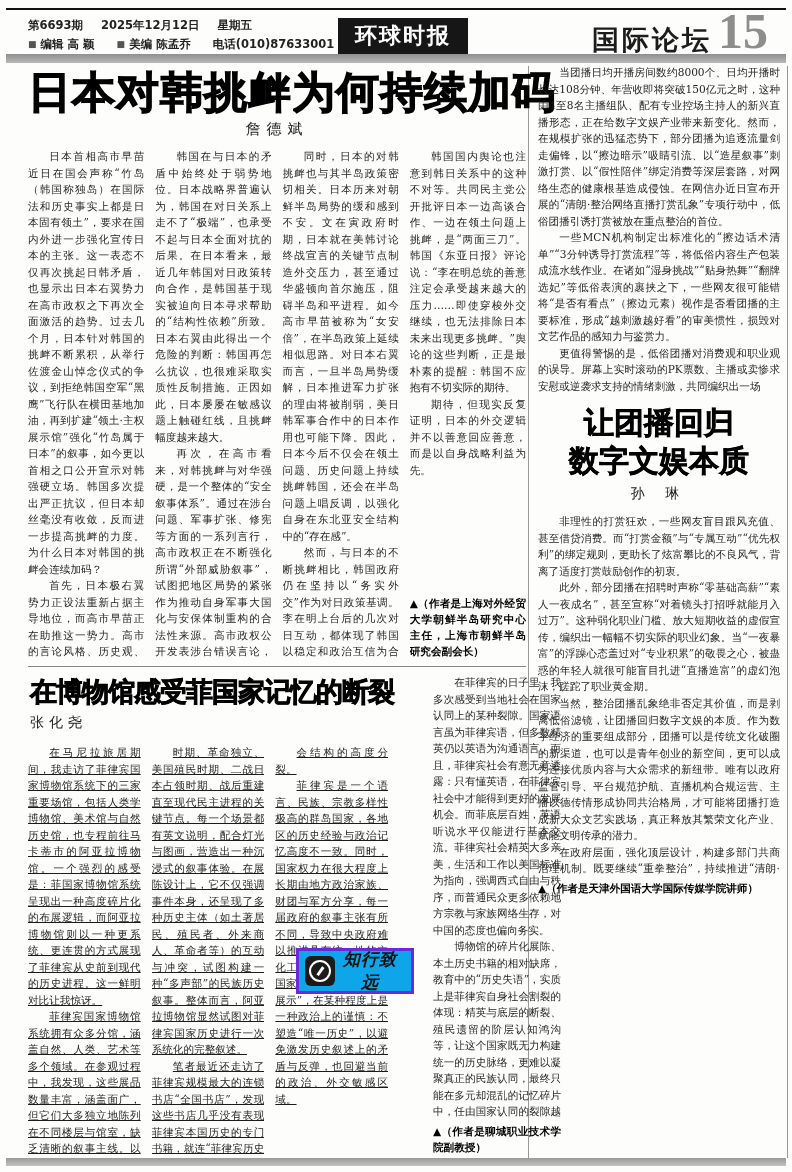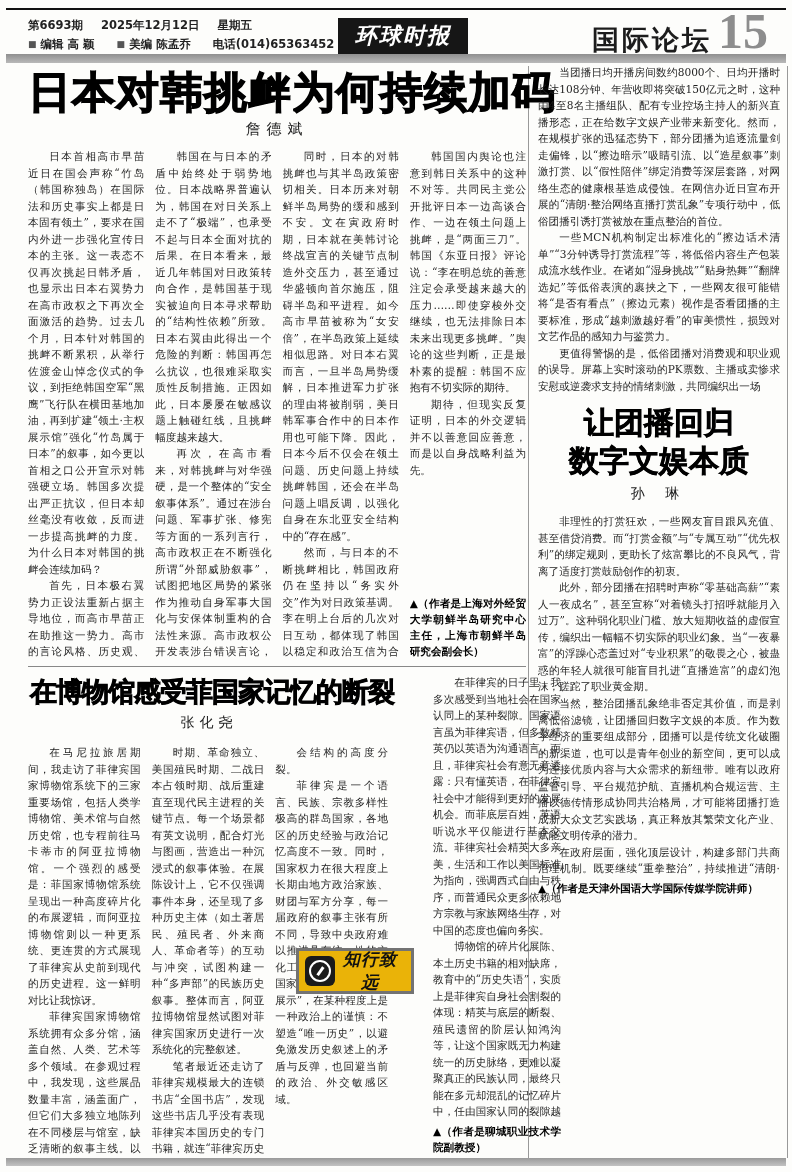--- a/index.html
+++ b/index.html
@@ -6,61 +6,61 @@
   .page{position:relative;width:792px;height:1172px;background:#fdfdfb;margin:0 auto;overflow:hidden;
         font-family:"DejaVu Serif",serif;color:#1c1c1c;}
   .toprule{position:absolute;top:8px;left:6px;right:6px;height:2px;background:#111;}
   
   .masthead{position:absolute;top:16px;left:28px;right:24px;height:36px;}
   .mh-left{position:absolute;left:0;top:0;font-family:"DejaVu Sans",sans-serif;font-size:11.5px;line-height:19px;color:#222;font-weight:600;white-space:nowrap;}
   .mh-left .sp{display:inline-block;width:14px;}
   .sq{color:#555;font-size:9px;vertical-align:1px;}
   .logo-box{position:absolute;left:310px;top:2px;width:130px;height:36px;background:#161616;color:#fff;
             display:flex;align-items:center;justify-content:center;font-weight:900;font-size:22px;
-            font-style:italic;letter-spacing:2px;font-family:"DejaVu Serif",serif;}
+            letter-spacing:2px;font-family:"DejaVu Serif",serif;}
   .mh-right{position:absolute;right:0;top:-8px;display:flex;align-items:flex-start;}
   .section-name{font-size:27px;font-weight:900;letter-spacing:3px;margin-top:14px;font-family:"DejaVu Serif",serif;}
   .page-num{font-size:50px;line-height:46px;font-weight:900;color:#8d8d8d;font-family:"Liberation Serif",serif;margin-left:6px;}
   .header-bar{position:absolute;top:54px;left:6px;right:6px;height:9px;
               background:linear-gradient(to bottom,#8f8f8f,#b9b9b9);}
   
   .vrule-main{position:absolute;left:528px;top:66px;height:1092px;width:1px;background:#999;}
   .vrule-right{position:absolute;left:787px;top:66px;height:1092px;width:1px;background:#999;}
   .hrule-mid{position:absolute;top:666px;left:28px;width:498px;height:1px;background:#888;}
   .bottom-bar{position:absolute;bottom:6px;left:6px;right:6px;height:8px;
               background:linear-gradient(to bottom,#9a9a9a,#c2c2c2);}
   
   .jp-headline{position:absolute;top:64px;left:28px;width:498px;text-align:right;
                font-family:"DejaVu Sans",sans-serif;font-weight:900;font-size:43px;letter-spacing:1px;
                color:#000;-webkit-text-stroke:1.2px #000;white-space:nowrap;}
   .jp-author{position:absolute;top:120px;left:28px;width:498px;text-align:center;font-size:15px;letter-spacing:6px;color:#222;}
   .mu-headline{position:absolute;top:674px;left:30px;width:358px;text-align:center;
                font-family:"DejaVu Sans",sans-serif;font-weight:900;font-size:27px;letter-spacing:-1px;
                color:#000;-webkit-text-stroke:0.8px #000;white-space:nowrap;}
-  .mu-author{position:absolute;top:714px;left:30px;width:358px;text-align:center;font-size:14px;letter-spacing:5px;color:#222;}
+  .mu-author{position:absolute;top:714px;left:30px;width:358px;font-size:14px;letter-spacing:5px;color:#222;}
   
   .para{margin:0;text-indent:2em;text-align:justify;font-size:10.6px;line-height:1.56;color:#1f1f1f;}
   .credit{margin:2px 0 0;text-align:justify;font-size:10.6px;line-height:1.5;font-weight:700;color:#000;}
   .jp-cols{position:absolute;top:148px;left:28px;width:498px;height:512px;display:flex;gap:11px;}
   .jp-cols .col{flex:1;overflow:hidden;}
   .colwrap{display:flex;flex-direction:column;height:100%;}
   .colwrap .flow{flex:1;overflow:hidden;}
   .mu-cols{position:absolute;top:744px;left:28px;width:360px;height:412px;display:flex;gap:11px;}
-  .mu-cols .col{flex:1;overflow:hidden;}
+  .mu-cols .col{flex:1;overflow:hidden;text-decoration:underline;}
   .mu-col4{position:absolute;top:674px;left:398px;width:128px;height:482px;margin-left:35px;}
   
   .live-col{position:absolute;left:538px;top:64px;width:242px;height:833px;display:flex;flex-direction:column;}
   .live-top{max-height:524px;overflow:hidden;}
   .live-headline{margin:10px 0 4px;text-align:center;font-family:"DejaVu Serif",serif;font-weight:900;
                  font-size:30px;line-height:1.25;color:#000;-webkit-text-stroke:0.6px #000;}
   .live-author{text-align:center;font-size:14px;letter-spacing:8px;margin:2px 0 10px;color:#222;}
   .live-bottom{flex:1;overflow:hidden;}
   
-  .inset{position:absolute;left:296px;top:948px;width:118px;height:46px;background:#eab308;
-         display:flex;align-items:center;padding:0 6px;box-sizing:border-box;border:3px solid #737373;}
+  .inset{position:absolute;left:296px;top:948px;width:118px;height:46px;background:#0ea5e9;
+         display:flex;align-items:center;padding:0 6px;box-sizing:border-box;border:3px solid #6d28d9;}
   .inset-mark{width:30px;height:30px;background:#1b1b1b;border-radius:6px;flex:0 0 auto;
               display:flex;align-items:center;justify-content:center;}
   .inset-mark .ring{width:18px;height:18px;border:2.5px solid #fff;border-radius:50%;
                     display:flex;align-items:center;justify-content:center;}
   .inset-mark .tick{width:2.5px;height:10px;background:#fff;transform:rotate(35deg);}
   .inset-text{flex:1;text-align:center;font-family:"DejaVu Sans",sans-serif;font-weight:900;
               font-style:italic;font-size:17px;letter-spacing:1px;color:#111;}
 </style>
 </head>
 <body>
@@ -77,21 +77,21 @@
       </div>
       <div>
         <span class="sq">■</span>
         <span>编辑</span>
         <span>高 颖</span>
         <span class="sp"></span>
         <span class="sq">■</span>
         <span>美编</span>
         <span>陈孟乔</span>
         <span class="sp"></span>
-        <span>电话(014)65363452</span>
+        <span>电话(010)87633001</span>
       </div>
     </div>
     <div class="logo-box">
       <span>环球时报</span>
     </div>
     <div class="mh-right">
       <span class="section-name">国际论坛</span>
       <span class="page-num">15</span>
     </div>
   </div>

